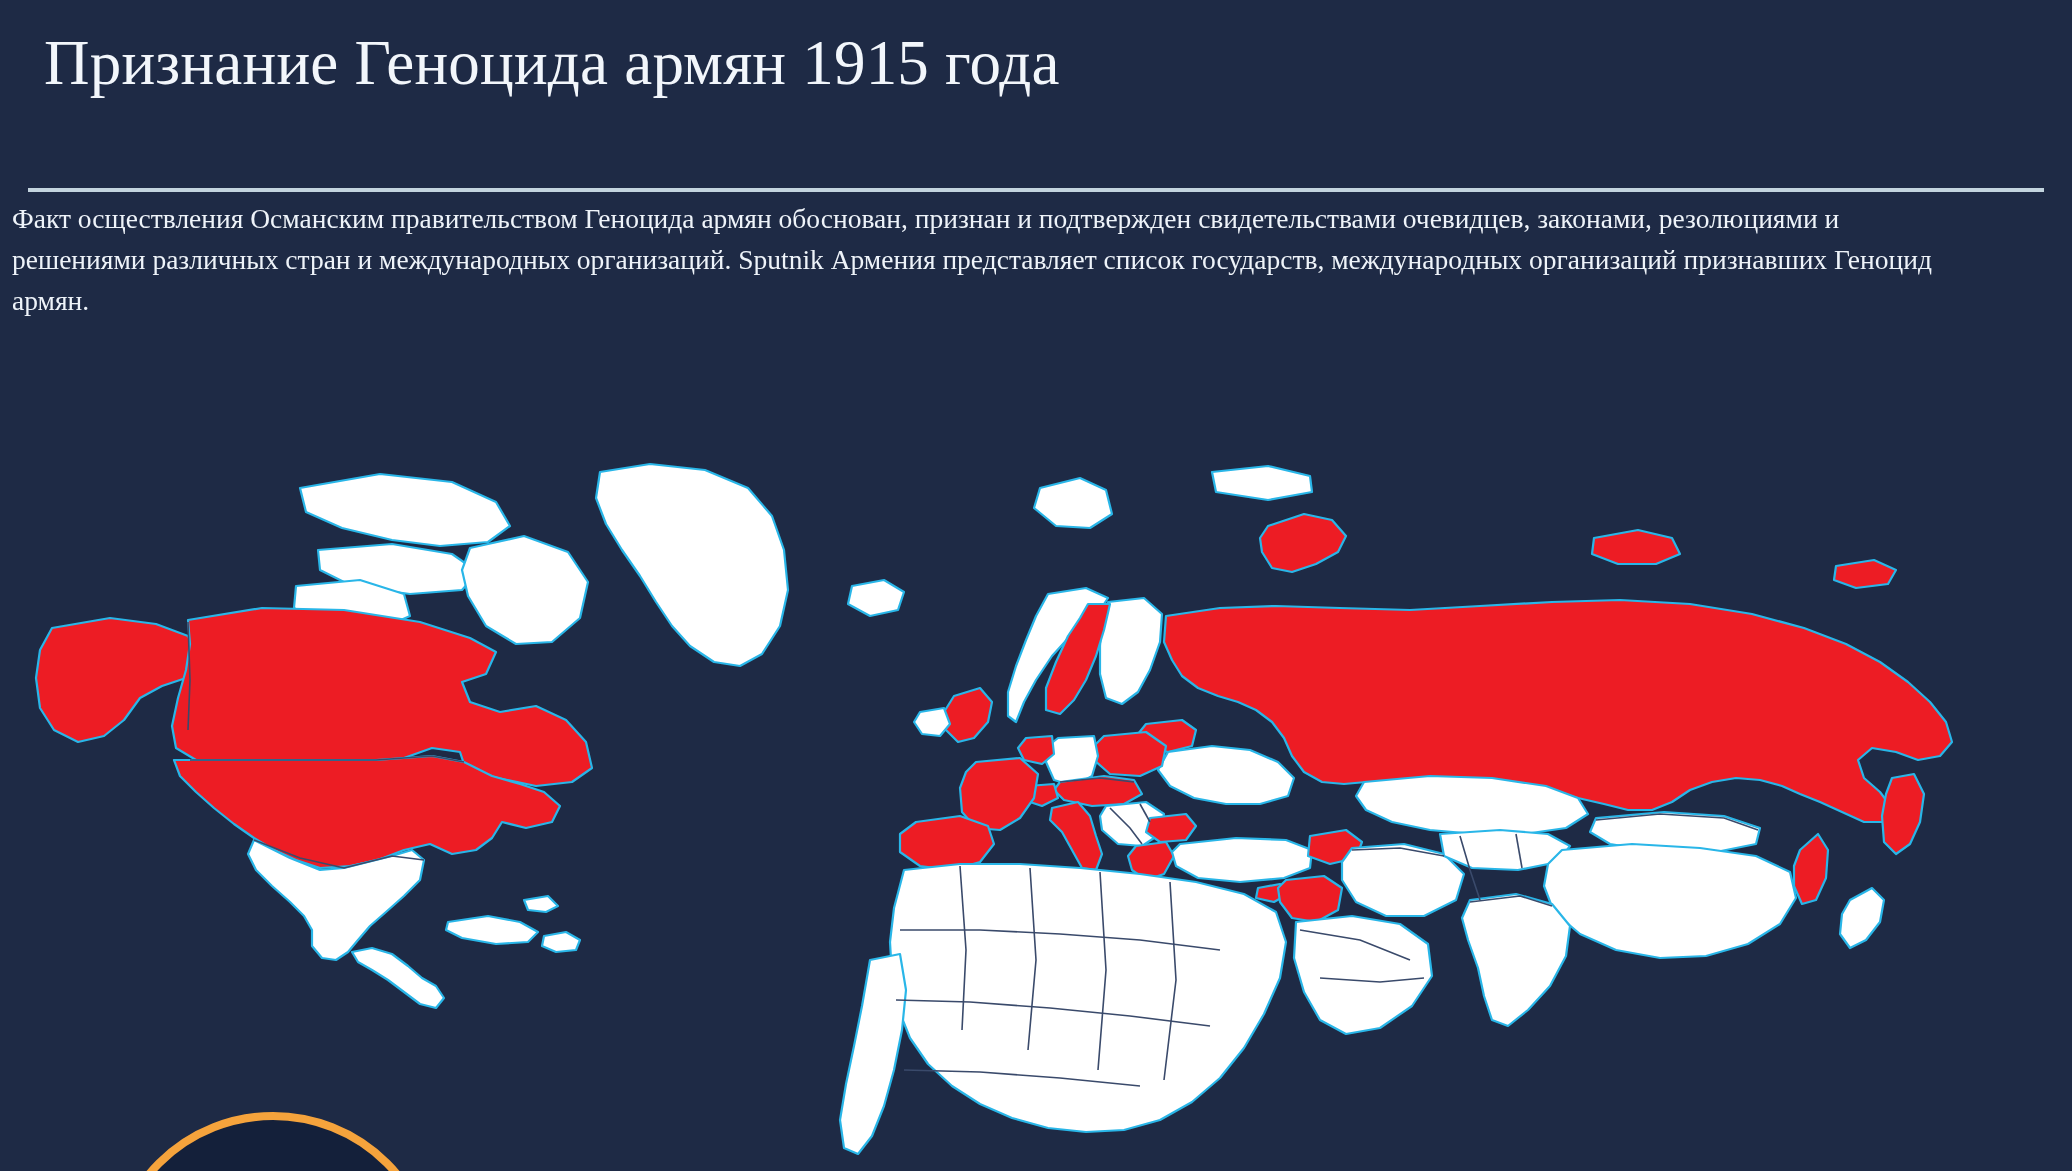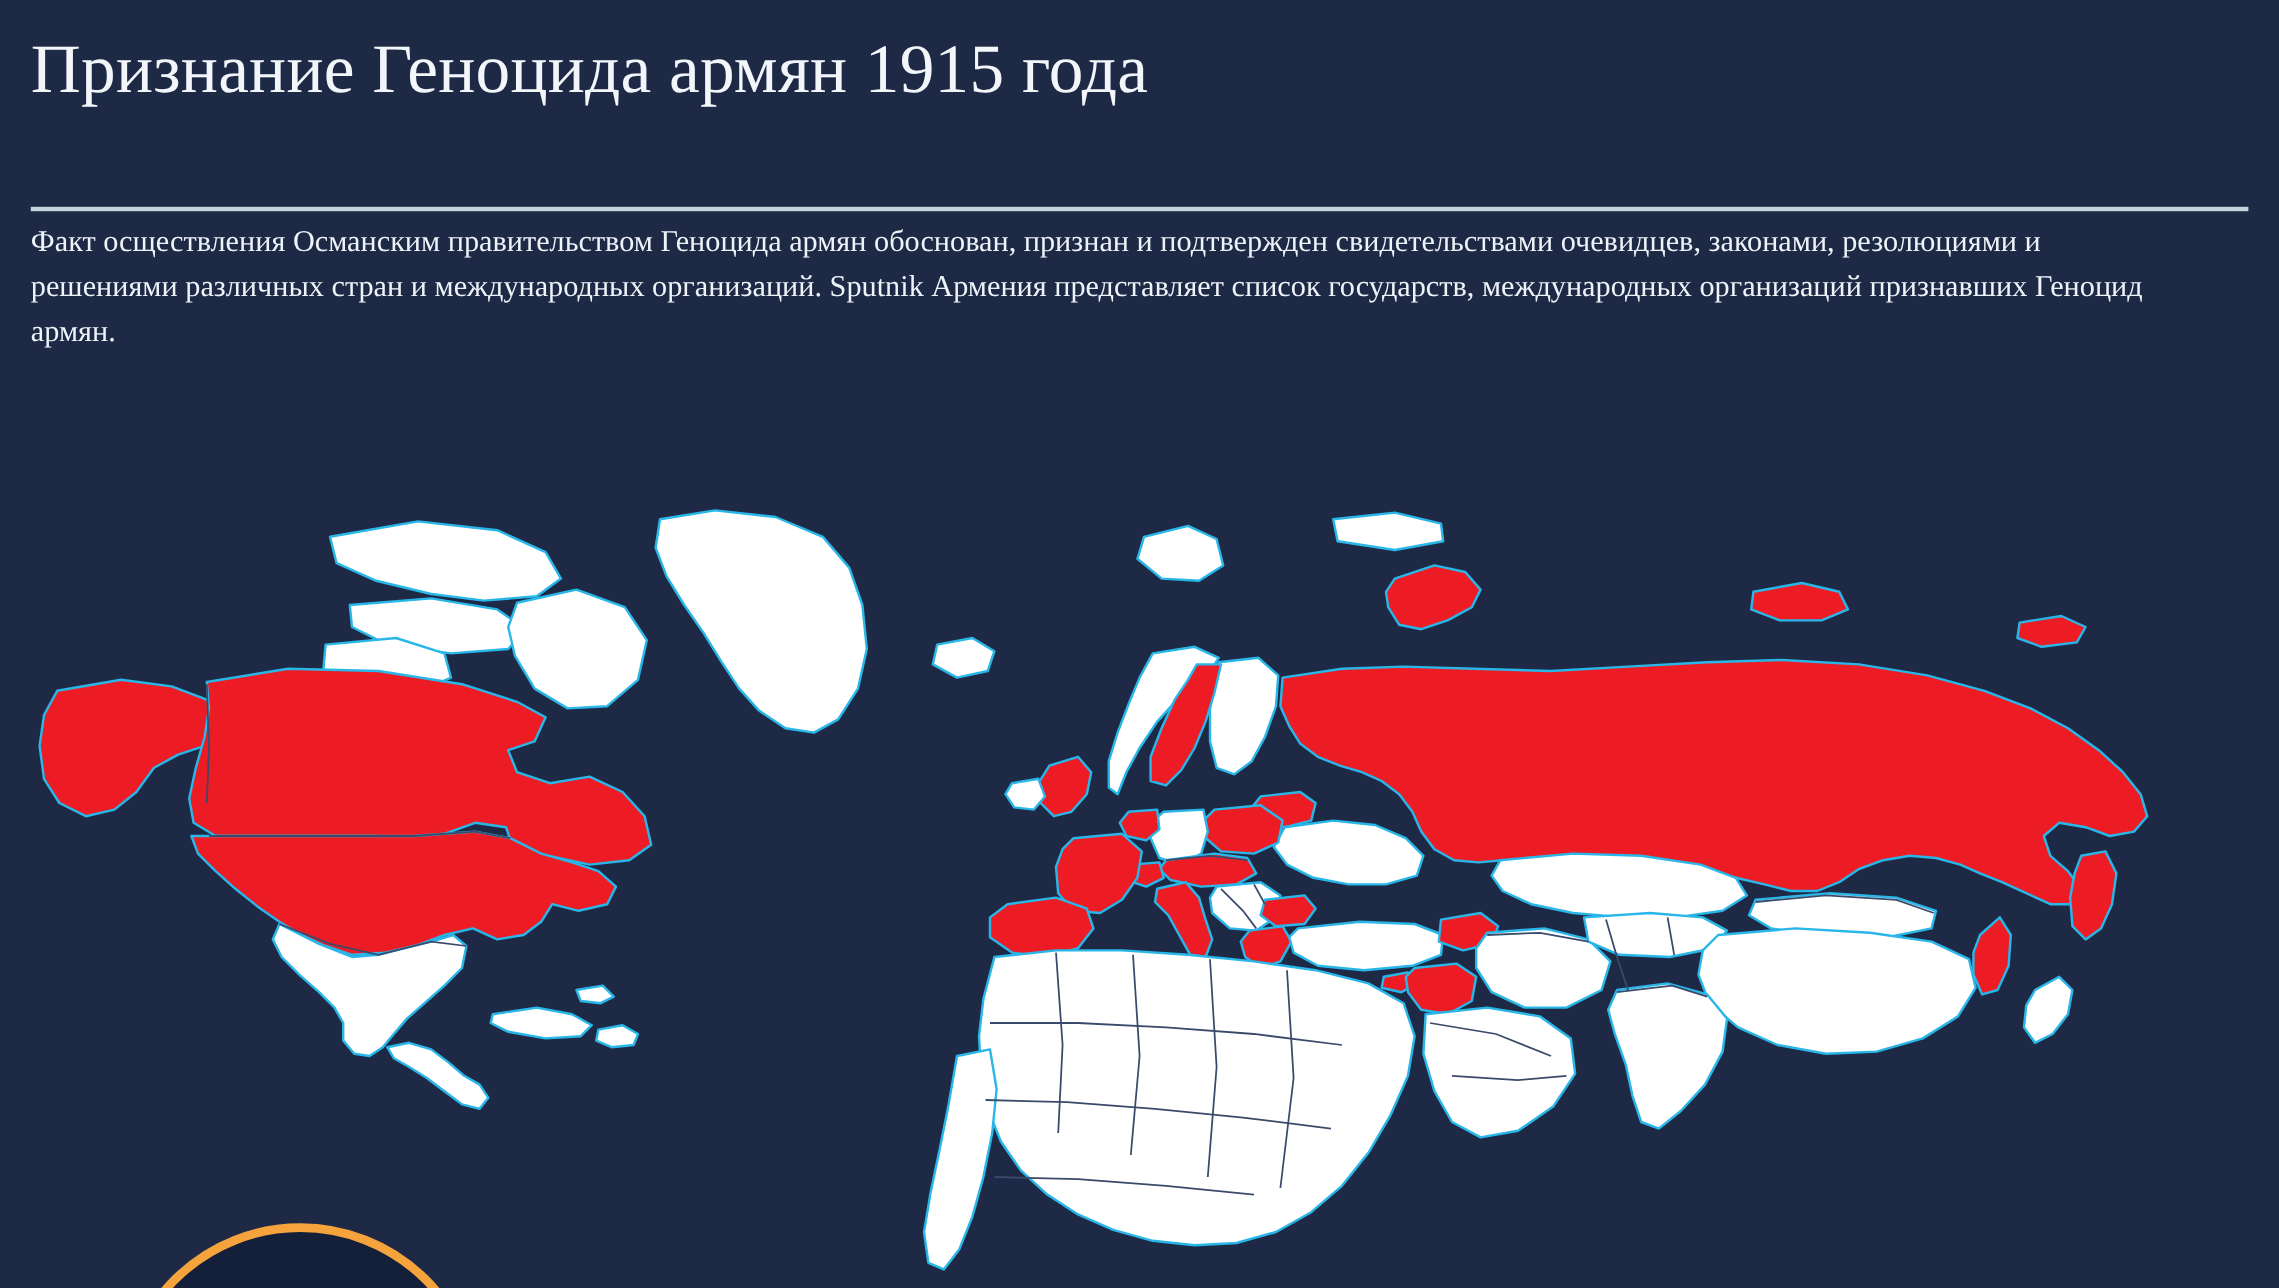--- a/index.html
+++ b/index.html
@@ -21,21 +21,21 @@
     position:relative;
     width:2072px;
     height:1171px;
     background:#1e2a45;
     overflow:hidden;
   }
 
   
   .page-title {
     position:absolute;
-    left:28px;
+    left:44px;
     top:26px;
     font-family:"Liberation Serif", "DejaVu Serif", serif;
     font-size:63px;
     font-weight:400;
     line-height:1.18;
     color:#f2f6fb;
     letter-spacing:0.2px;
     white-space:nowrap;
   }
 
@@ -44,21 +44,21 @@
     left:28px;
     top:188px;
     width:2016px;
     height:4px;
     background:#c3d4de;
   }
 
   
   .intro-text {
     position:absolute;
-    left:28px;
+    left:12px;
     top:198px;
     width:1960px;
     font-family:"Liberation Serif", "DejaVu Serif", serif;
     font-size:27.5px;
     font-weight:400;
     line-height:41px;
     color:#eef3f9;
   }
 
   

